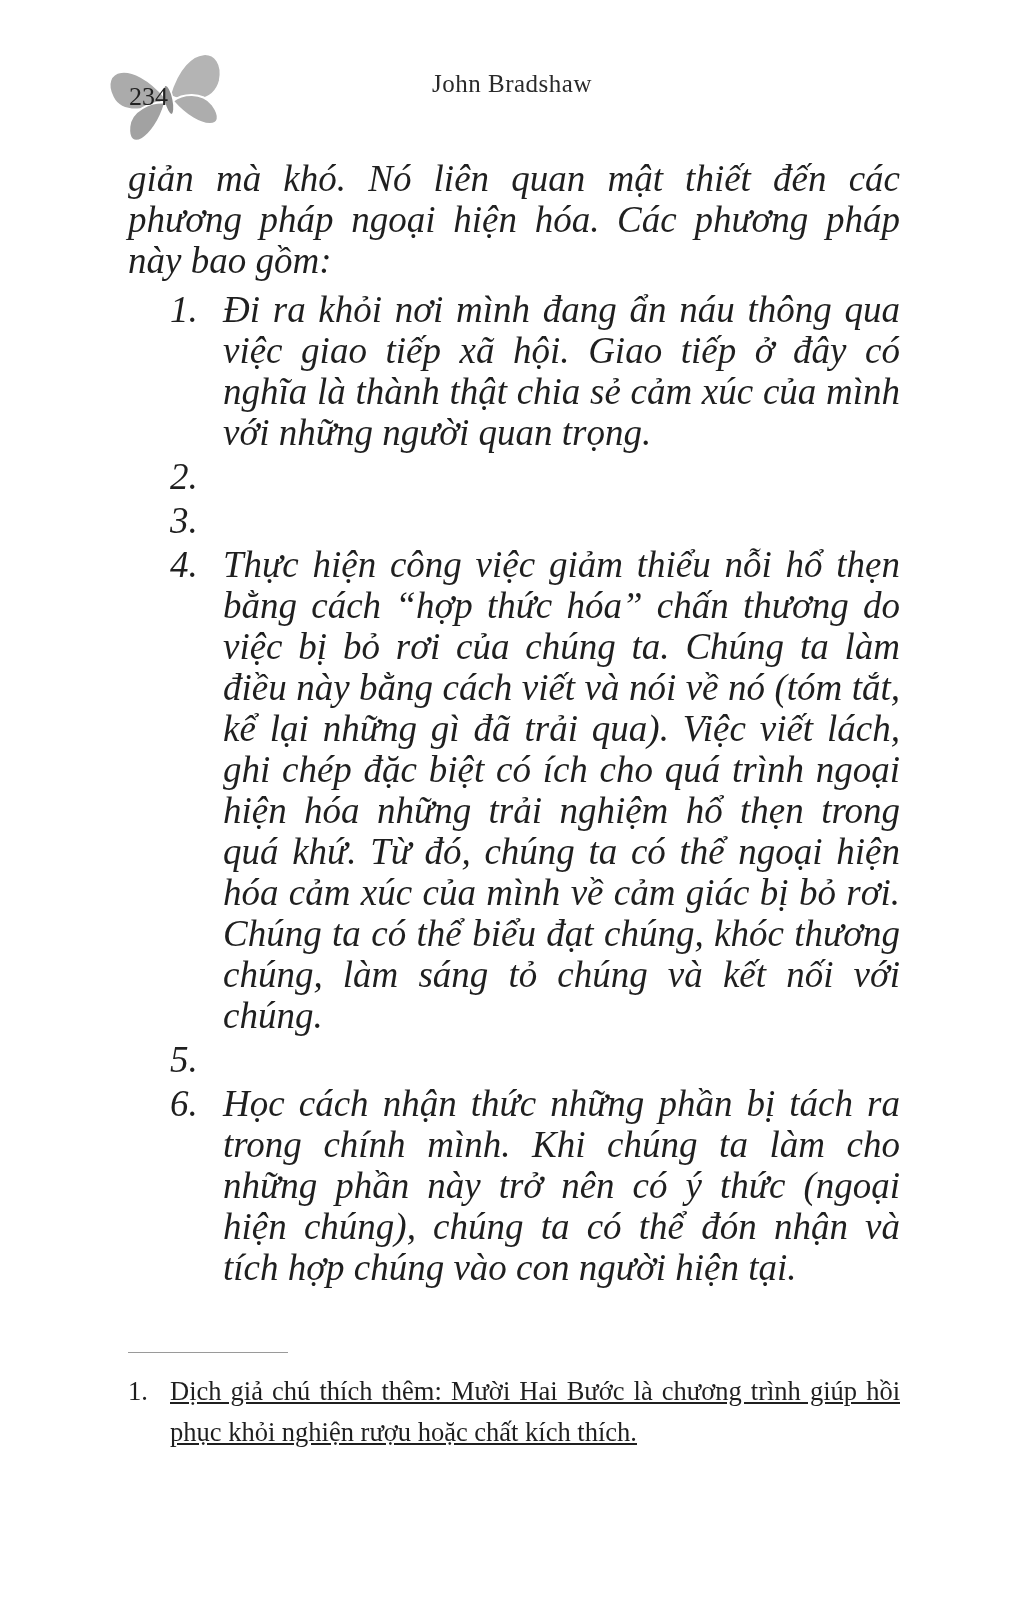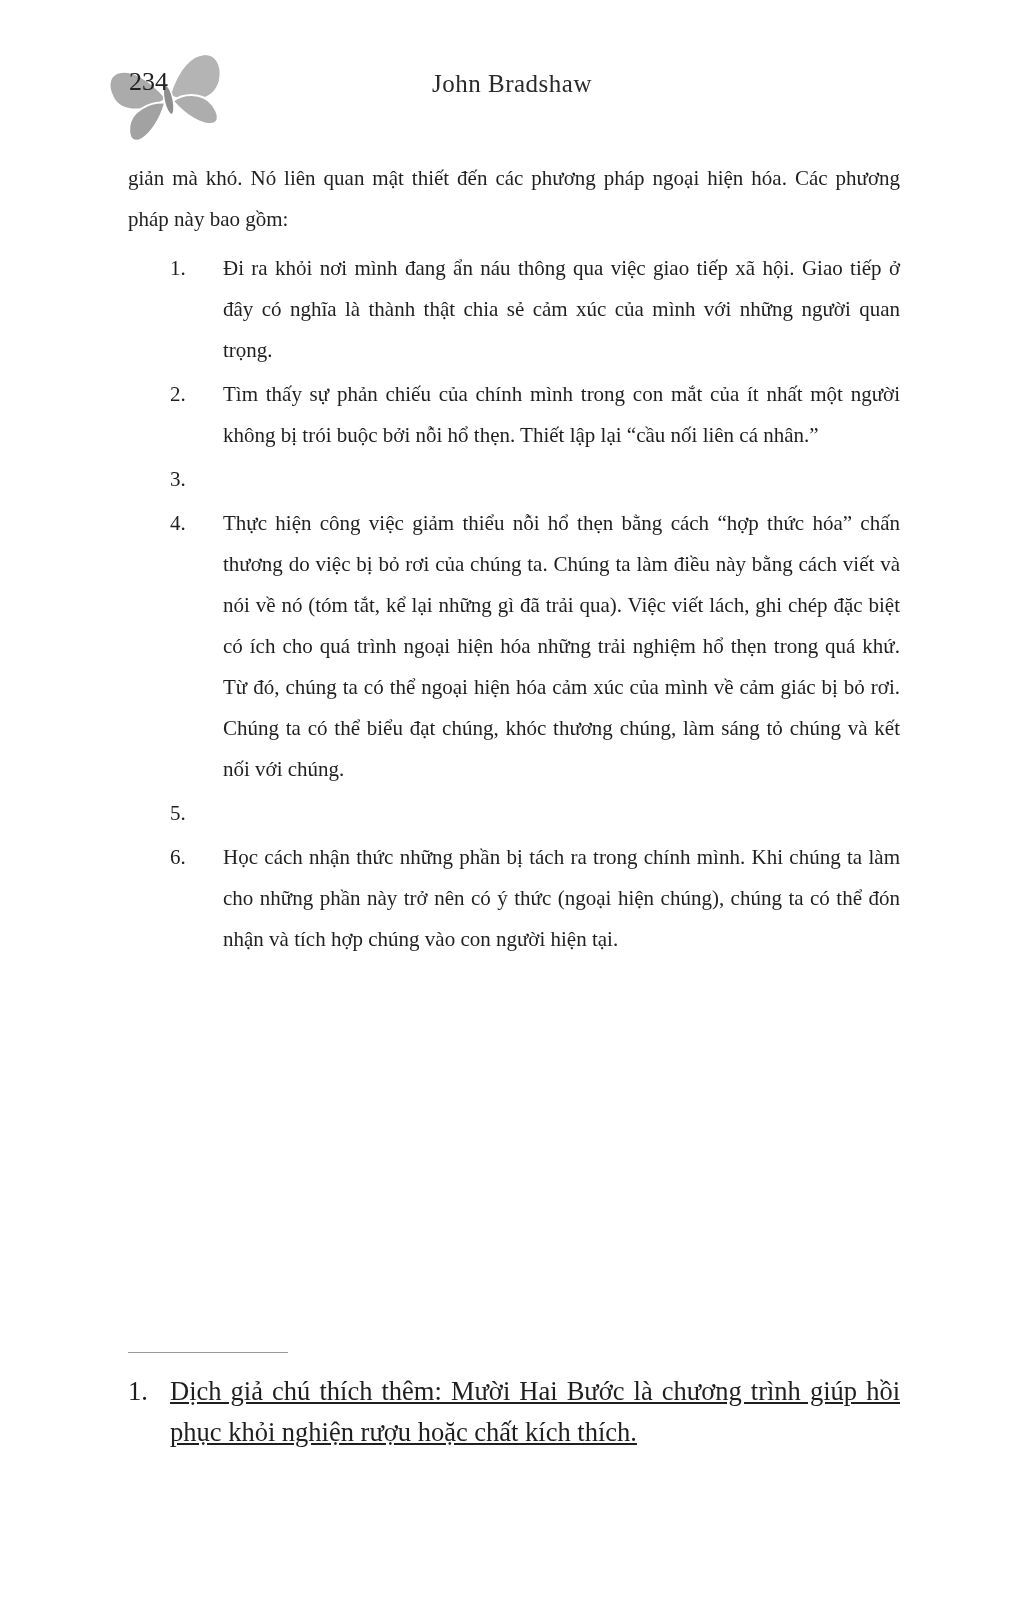--- a/index.html
+++ b/index.html
@@ -20,21 +20,21 @@
   .ornament {
     position: absolute;
     left: 98px;
     top: 42px;
     width: 140px;
     height: 105px;
   }
   .page-number {
     position: absolute;
     left: 129px;
-    top: 67px;
+    top: 82px;
     font-size: 26px;
     font-style: normal;
     color: #222;
     z-index: 2;
   }
   .running-header {
     position: absolute;
     top: 70px;
     left: 0;
     width: 100%;
@@ -43,21 +43,22 @@
     color: #2a2a2a;
     letter-spacing: 0.5px;
   }
 
   
   .content {
     position: absolute;
     left: 128px;
     top: 158px;
     width: 772px;
-    font-size: 21px;
+    font-style: italic;
+    font-size: 37px;
     line-height: 41px;
   }
   .intro {
     text-align: justify;
     margin: 0 0 8px 0;
   }
   .list {
     margin: 0;
     padding: 0;
     list-style: none;
@@ -139,21 +140,20 @@
 <div class="content">
   <p class="intro">giản mà khó. Nó liên quan mật thiết đến các phương pháp ngoại hiện hóa. Các phương pháp này bao gồm:</p>
 
   <ol class="list">
     <li>
       <span class="num">1.</span>
       <span class="txt">Đi ra khỏi nơi mình đang ẩn náu thông qua việc giao tiếp xã hội. Giao tiếp ở đây có nghĩa là thành thật chia sẻ cảm xúc của mình với những người quan trọng.</span>
     </li>
     <li>
       <span class="num">2.</span>
-      <span class="txt">Tìm thấy sự phản chiếu của chính mình trong con mắt của ít nhất một người không bị trói buộc bởi nỗi hổ thẹn. Thiết lập lại “cầu nối liên cá nhân.”</span>
     </li>
     <li>
       <span class="num">3.</span>
     </li>
     <li>
       <span class="num">4.</span>
       <span class="txt">Thực hiện công việc giảm thiểu nỗi hổ thẹn bằng cách “hợp thức hóa” chấn thương do việc bị bỏ rơi của chúng ta. Chúng ta làm điều này bằng cách viết và nói về nó (tóm tắt, kể lại những gì đã trải qua). Việc viết lách, ghi chép đặc biệt có ích cho quá trình ngoại hiện hóa những trải nghiệm hổ thẹn trong quá khứ. Từ đó, chúng ta có thể ngoại hiện hóa cảm xúc của mình về cảm giác bị bỏ rơi. Chúng ta có thể biểu đạt chúng, khóc thương chúng, làm sáng tỏ chúng và kết nối với chúng.</span>
     </li>
     <li>
       <span class="num">5.</span>

